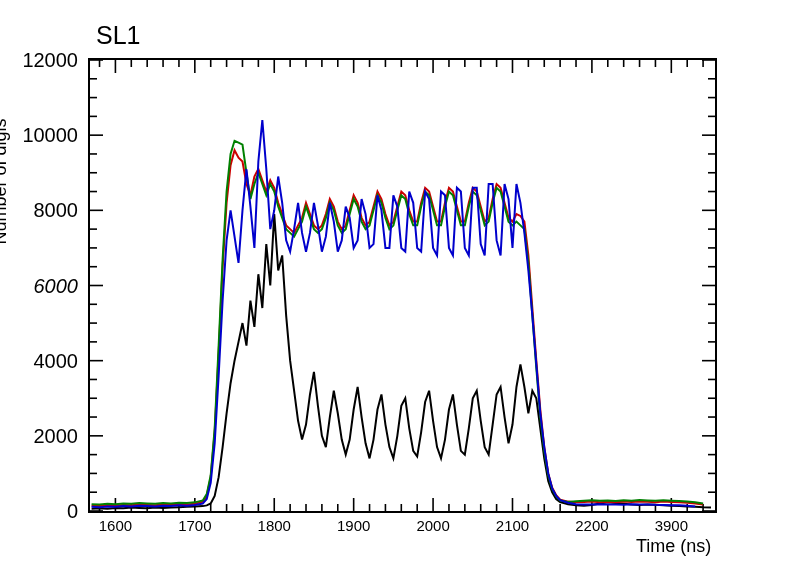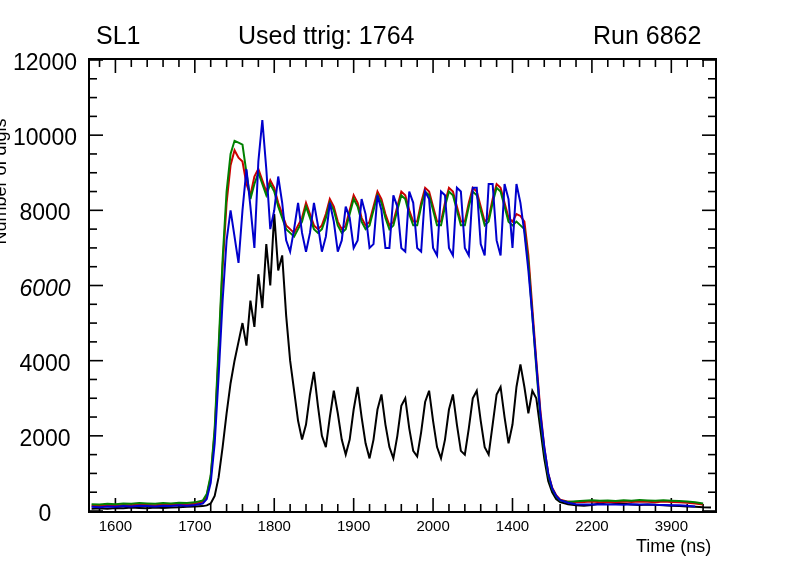--- a/index.html
+++ b/index.html
@@ -15,59 +15,57 @@
   #frame{position:absolute;left:88px;top:58px;width:629px;height:455px;
          border:2px solid #000;box-sizing:border-box;background:#fff;}
   #plotsvg{position:absolute;left:0;top:0;}
 
   #ylabel{position:absolute;left:-6px;top:171px;width:200px;
           font-size:18px;text-align:center;
           transform:rotate(-90deg);transform-origin:50% 50%;
           margin-left:-94px;white-space:nowrap;}
   #xlabel{position:absolute;left:636px;top:536px;font-size:18px;white-space:nowrap;}
 
-  .ytick{position:absolute;font-size:23px;text-align:center;
-         width:78px;left:6px;white-space:nowrap;}
+  .ytick{position:absolute;font-size:20px;text-align:right;
+         width:78px;left:0;white-space:nowrap;}
   .xtick{position:absolute;font-size:15px;text-align:center;
          width:80px;white-space:nowrap;}
 
   #legend{position:absolute;left:96px;top:62px;width:500px;height:34px;
           display:flex;align-items:center;}
   .leg-item{display:flex;align-items:center;margin-right:60px;}
   .leg-line{width:30px;height:3px;margin-right:4px;}
   .leg-txt{font-size:24px;line-height:24px;}
 </style>
 </head>
 <body>
 <div id="root">
 
 <div class="hdr" id="hdr-left">SL1</div>
-<div class="hdr" id="hdr-center">Used ttrig: 1764</div>
-<div class="hdr" id="hdr-right">Run 6862</div>
 
 <div id="ylabel">Number of digis</div>
 
 <div id="xlabel">Time (ns)</div>
 
 <div id="ytick-layer">
       <div class="ytick" style="top: 500px;">0</div>
       <div class="ytick" style="top: 424.833px;">2000</div>
       <div class="ytick" style="top: 349.667px;">4000</div>
       <div class="ytick" style="top: 274.5px; font-style: italic;">6000</div>
       <div class="ytick" style="top: 199.333px;">8000</div>
       <div class="ytick" style="top: 124.167px;">10000</div>
       <div class="ytick" style="top: 49px;">12000</div>
     </div>
 <div id="xtick-layer">
       <div class="xtick" style="left: 75.413px; top: 517px;">1600</div>
       <div class="xtick" style="left: 154.828px; top: 517px;">1700</div>
       <div class="xtick" style="left: 234.244px; top: 517px;">1800</div>
       <div class="xtick" style="left: 313.659px; top: 517px;">1900</div>
       <div class="xtick" style="left: 393.075px; top: 517px;">2000</div>
-      <div class="xtick" style="left: 472.49px; top: 517px;">1400</div>
+      <div class="xtick" style="left: 472.49px; top: 517px;">2100</div>
       <div class="xtick" style="left: 551.906px; top: 517px;">2200</div>
       <div class="xtick" style="left: 631.321px; top: 517px;">3900</div>
     </div>
 
 <div id="frame">
   <svg id="plotsvg" width="625" height="451">
         <line x1="0" y1="451" x2="13" y2="451" stroke="#000" stroke-width="1.6"></line>
         <line x1="625" y1="451" x2="612" y2="451" stroke="#000" stroke-width="1.6"></line>
         <line x1="0" y1="432.2083333333333" x2="7" y2="432.2083333333333" stroke="#000" stroke-width="1.6"></line>
         <line x1="625" y1="432.2083333333333" x2="618" y2="432.2083333333333" stroke="#000" stroke-width="1.6"></line>

